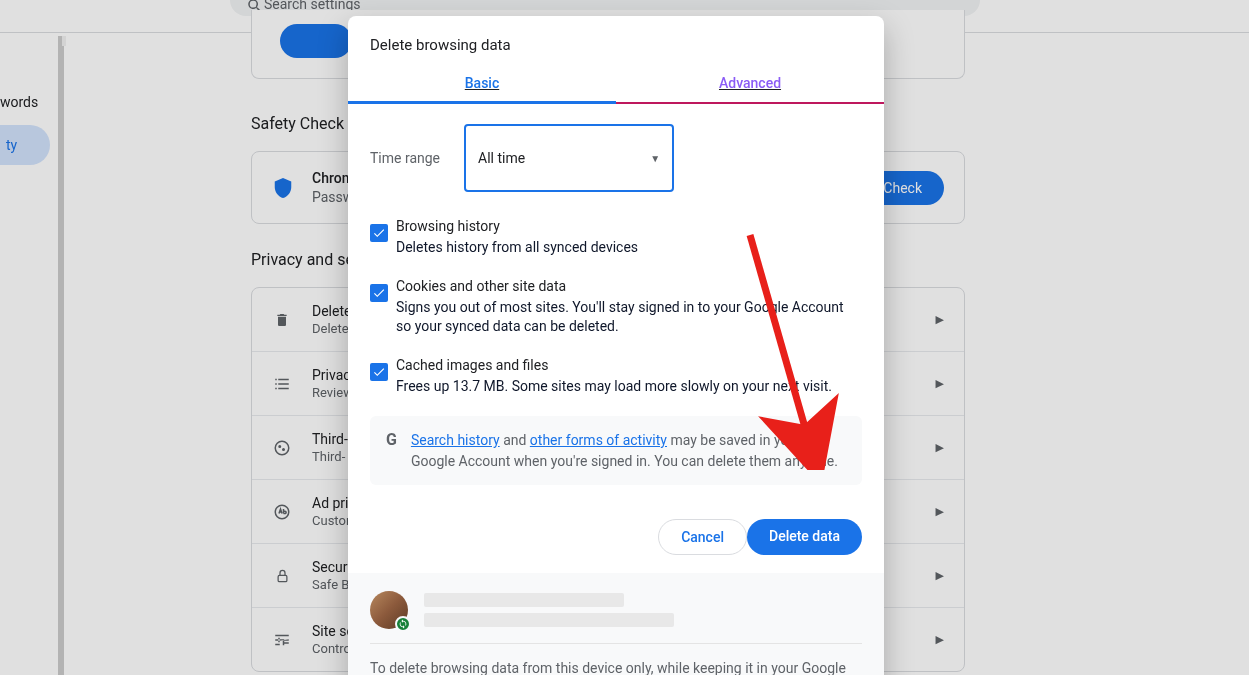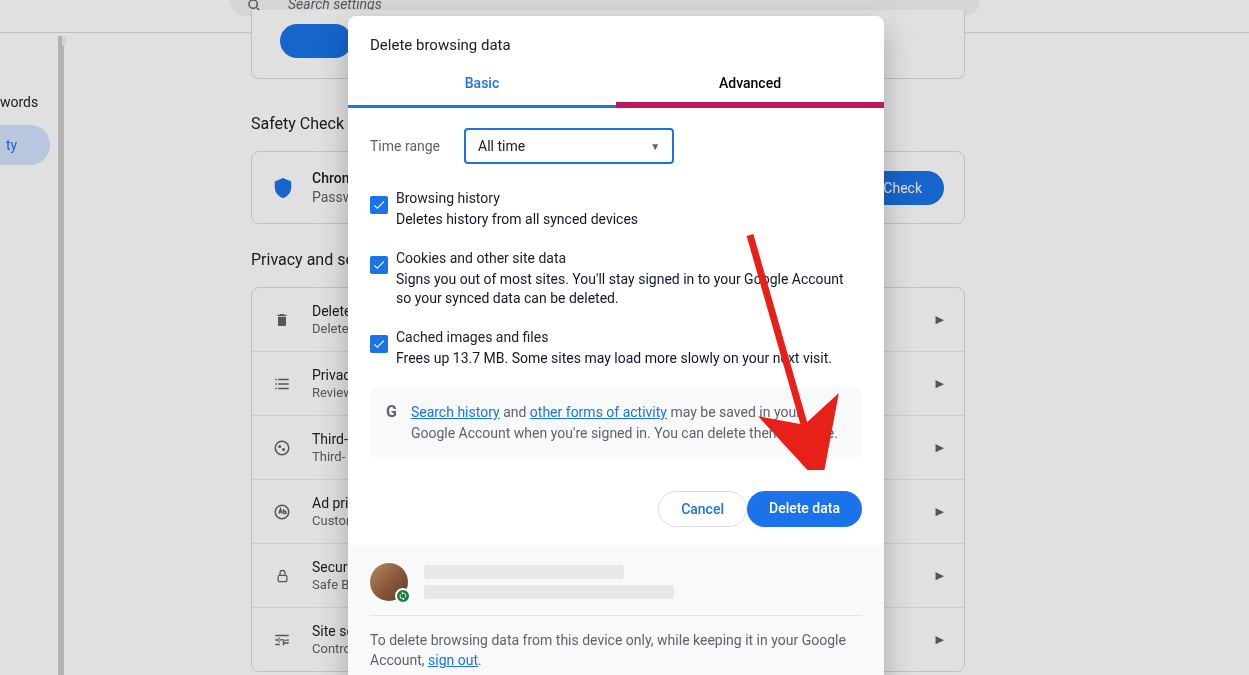--- a/index.html
+++ b/index.html
@@ -20,22 +20,21 @@
       top: 0;
       left: 230px;
       width: 750px;
       height: 16px;
       background: #f1f3f4;
       border-radius: 0 0 20px 20px;
       display: flex;
       align-items: flex-start;
       padding: 0 16px;
       color: #5f6368;
-      gap: 24px;
-      font-style: italic;
+      gap: 0;
     }
     .search-bar svg { width: 18px; height: 18px; fill: #5f6368; margin-top: -3px; }
     .search-bar span { position: relative; top: -4px; }
     
     .top-line {
       position: absolute;
       top: 32px;
       left: 0;
       right: 0;
       height: 1px;
@@ -135,50 +134,51 @@
       z-index: 10;
       overflow: hidden;
     }
     .dialog-title {
       padding: 20px 22px 10px;
       font-size: 15px;
       color: #202124;
     }
     .tabs {
       display: flex;
+      text-decoration: underline;
     }
     .tab {
       flex: 1;
       text-align: center;
       padding: 11px 0;
-      color: #000000;
+      color: #8b5cf6;
       font-size: 14px;
       font-weight: 500;
-      border-bottom: 6px solid #be185d;
+      border-bottom: 2px solid #be185d;
       cursor: pointer;
     }
     .tab.active {
       color: #1a73e8;
       border-bottom: 3px solid #1a73e8;
       padding-bottom: 9px;
     }
     
     .dialog-body { padding: 20px 22px 16px; }
     
     .time-range-row {
       display: flex;
       align-items: center;
       gap: 24px;
       margin-bottom: 26px;
     }
     .time-range-label { color: #5f6368; font-size: 14px; }
     .time-range-select {
       border: 2px solid #1a73e8;
       border-radius: 4px;
-      padding: 8px 12px;
+      padding: 24px 12px;
       width: 210px;
       display: flex;
       justify-content: space-between;
       align-items: center;
       font-size: 14px;
       color: #202124;
     }
     .time-range-select .arrow { color: #5f6368; font-size: 10px; }
     
     .check-row {

